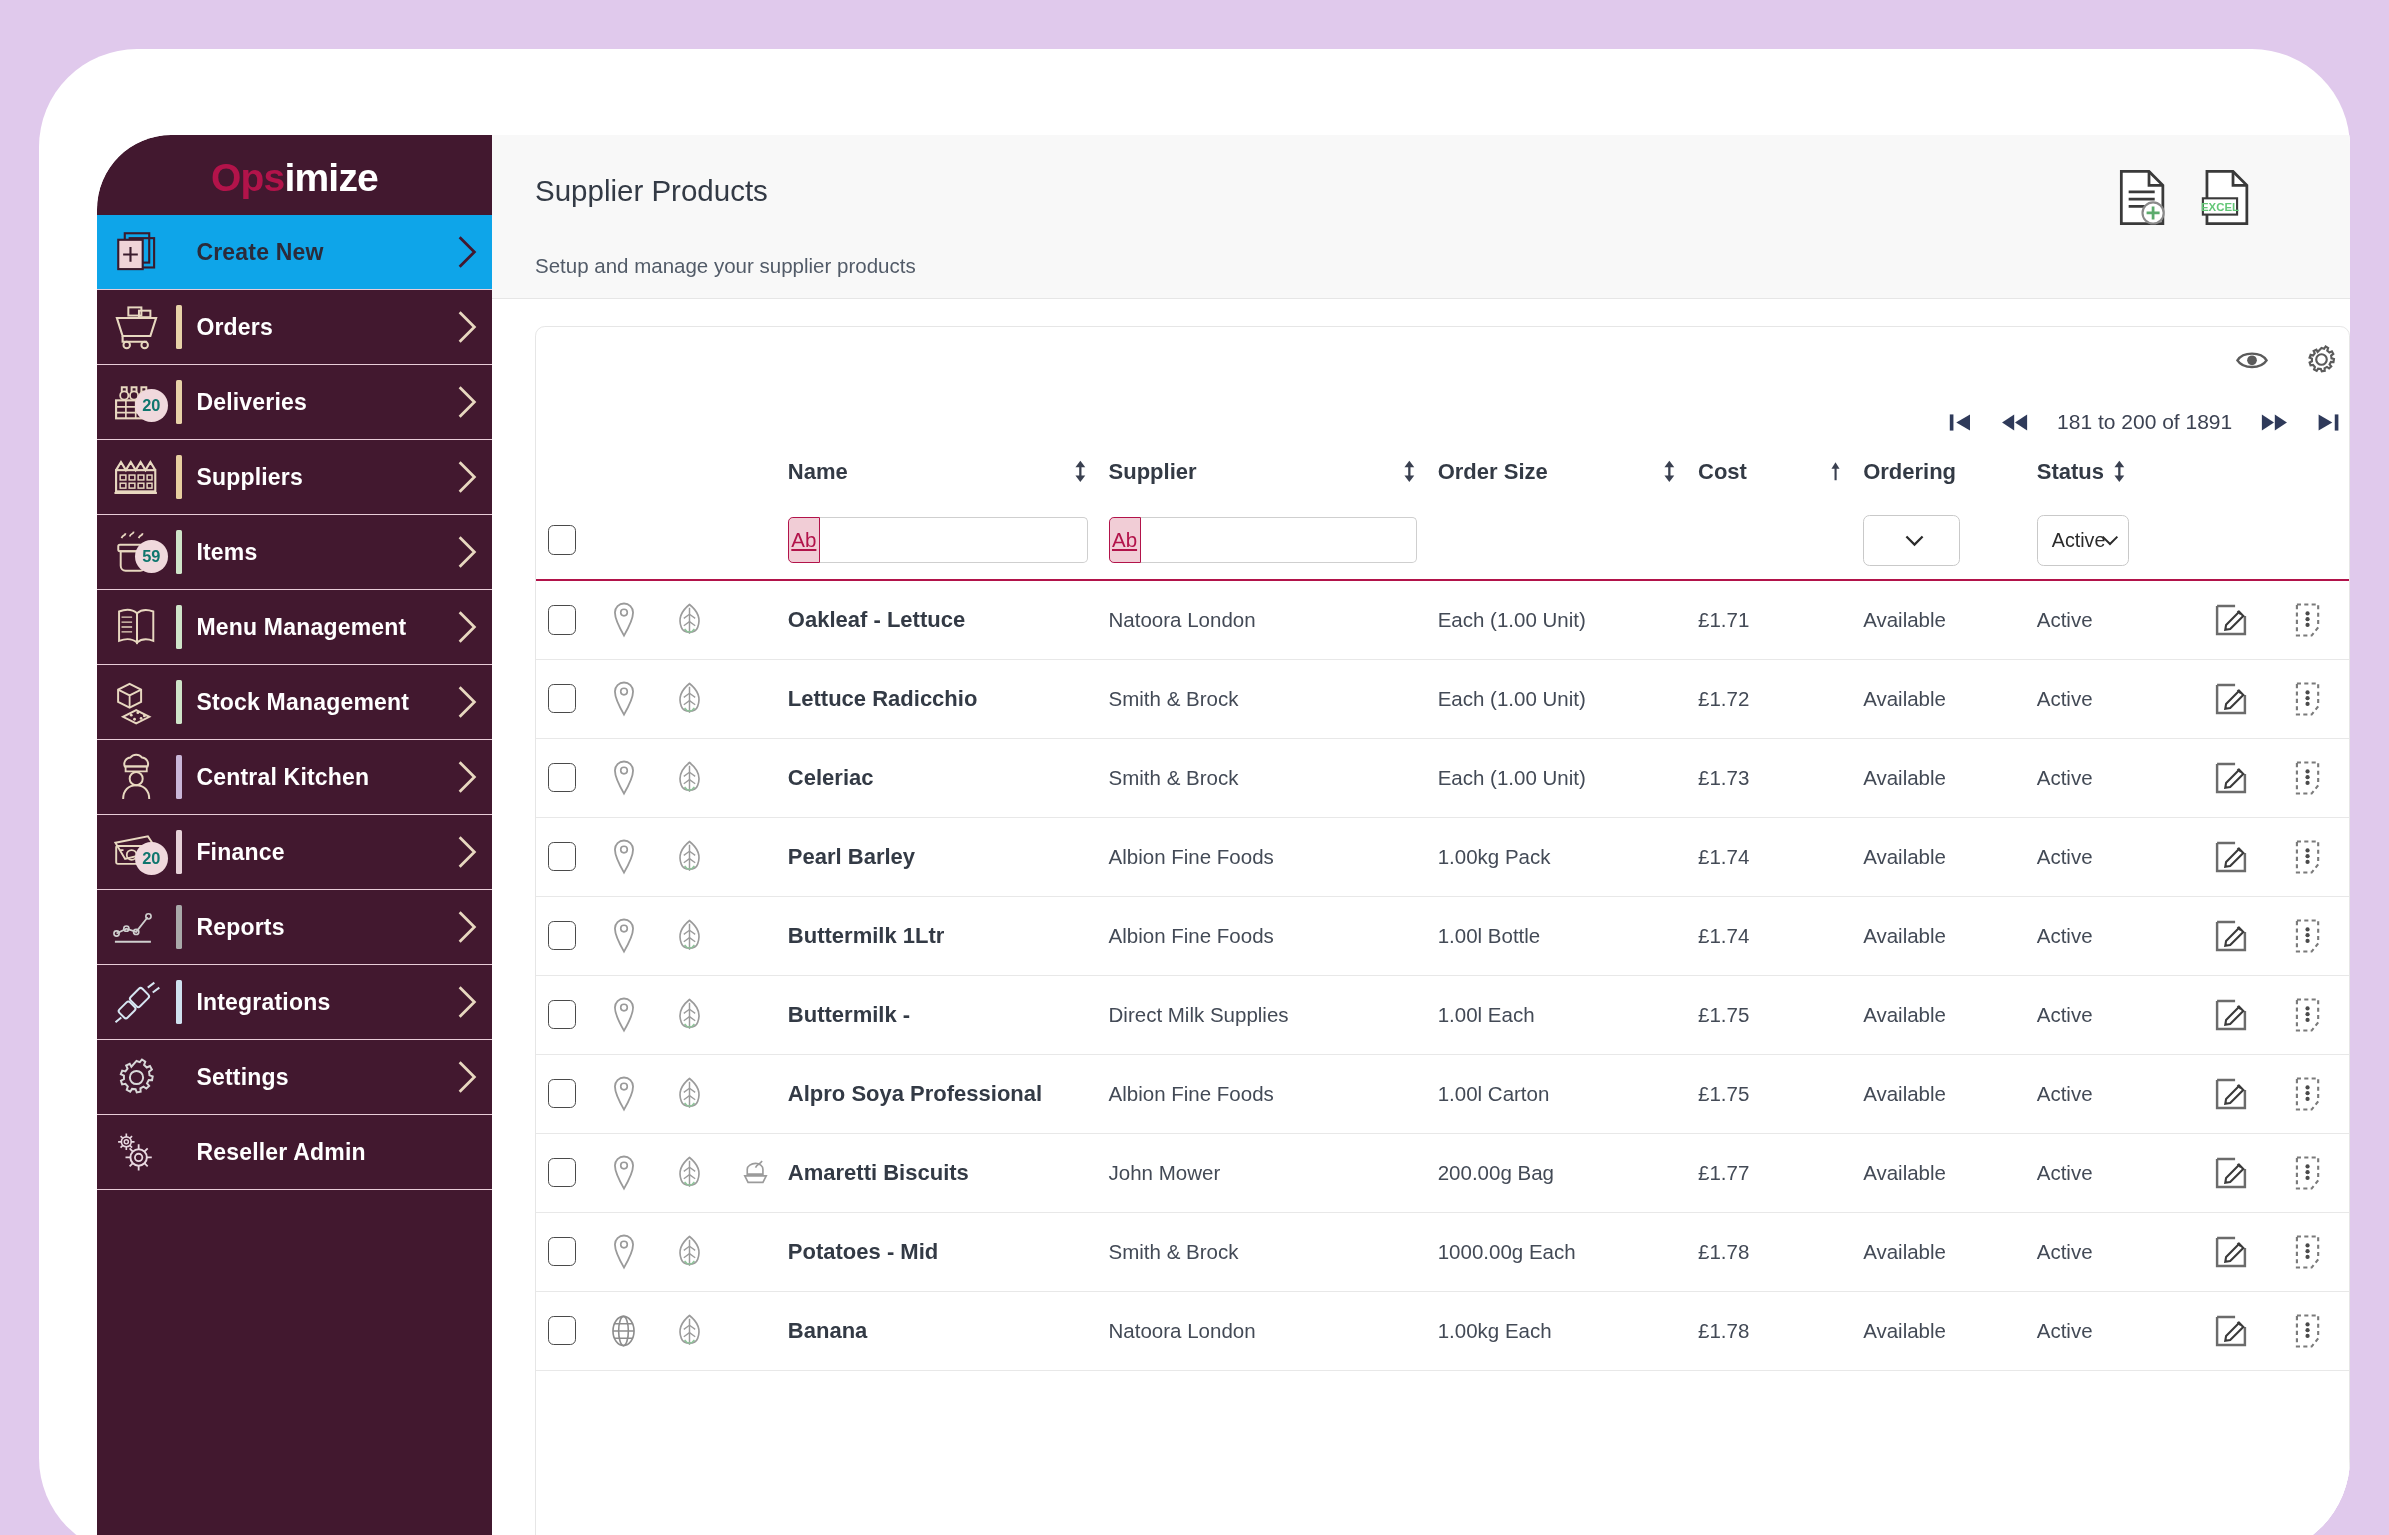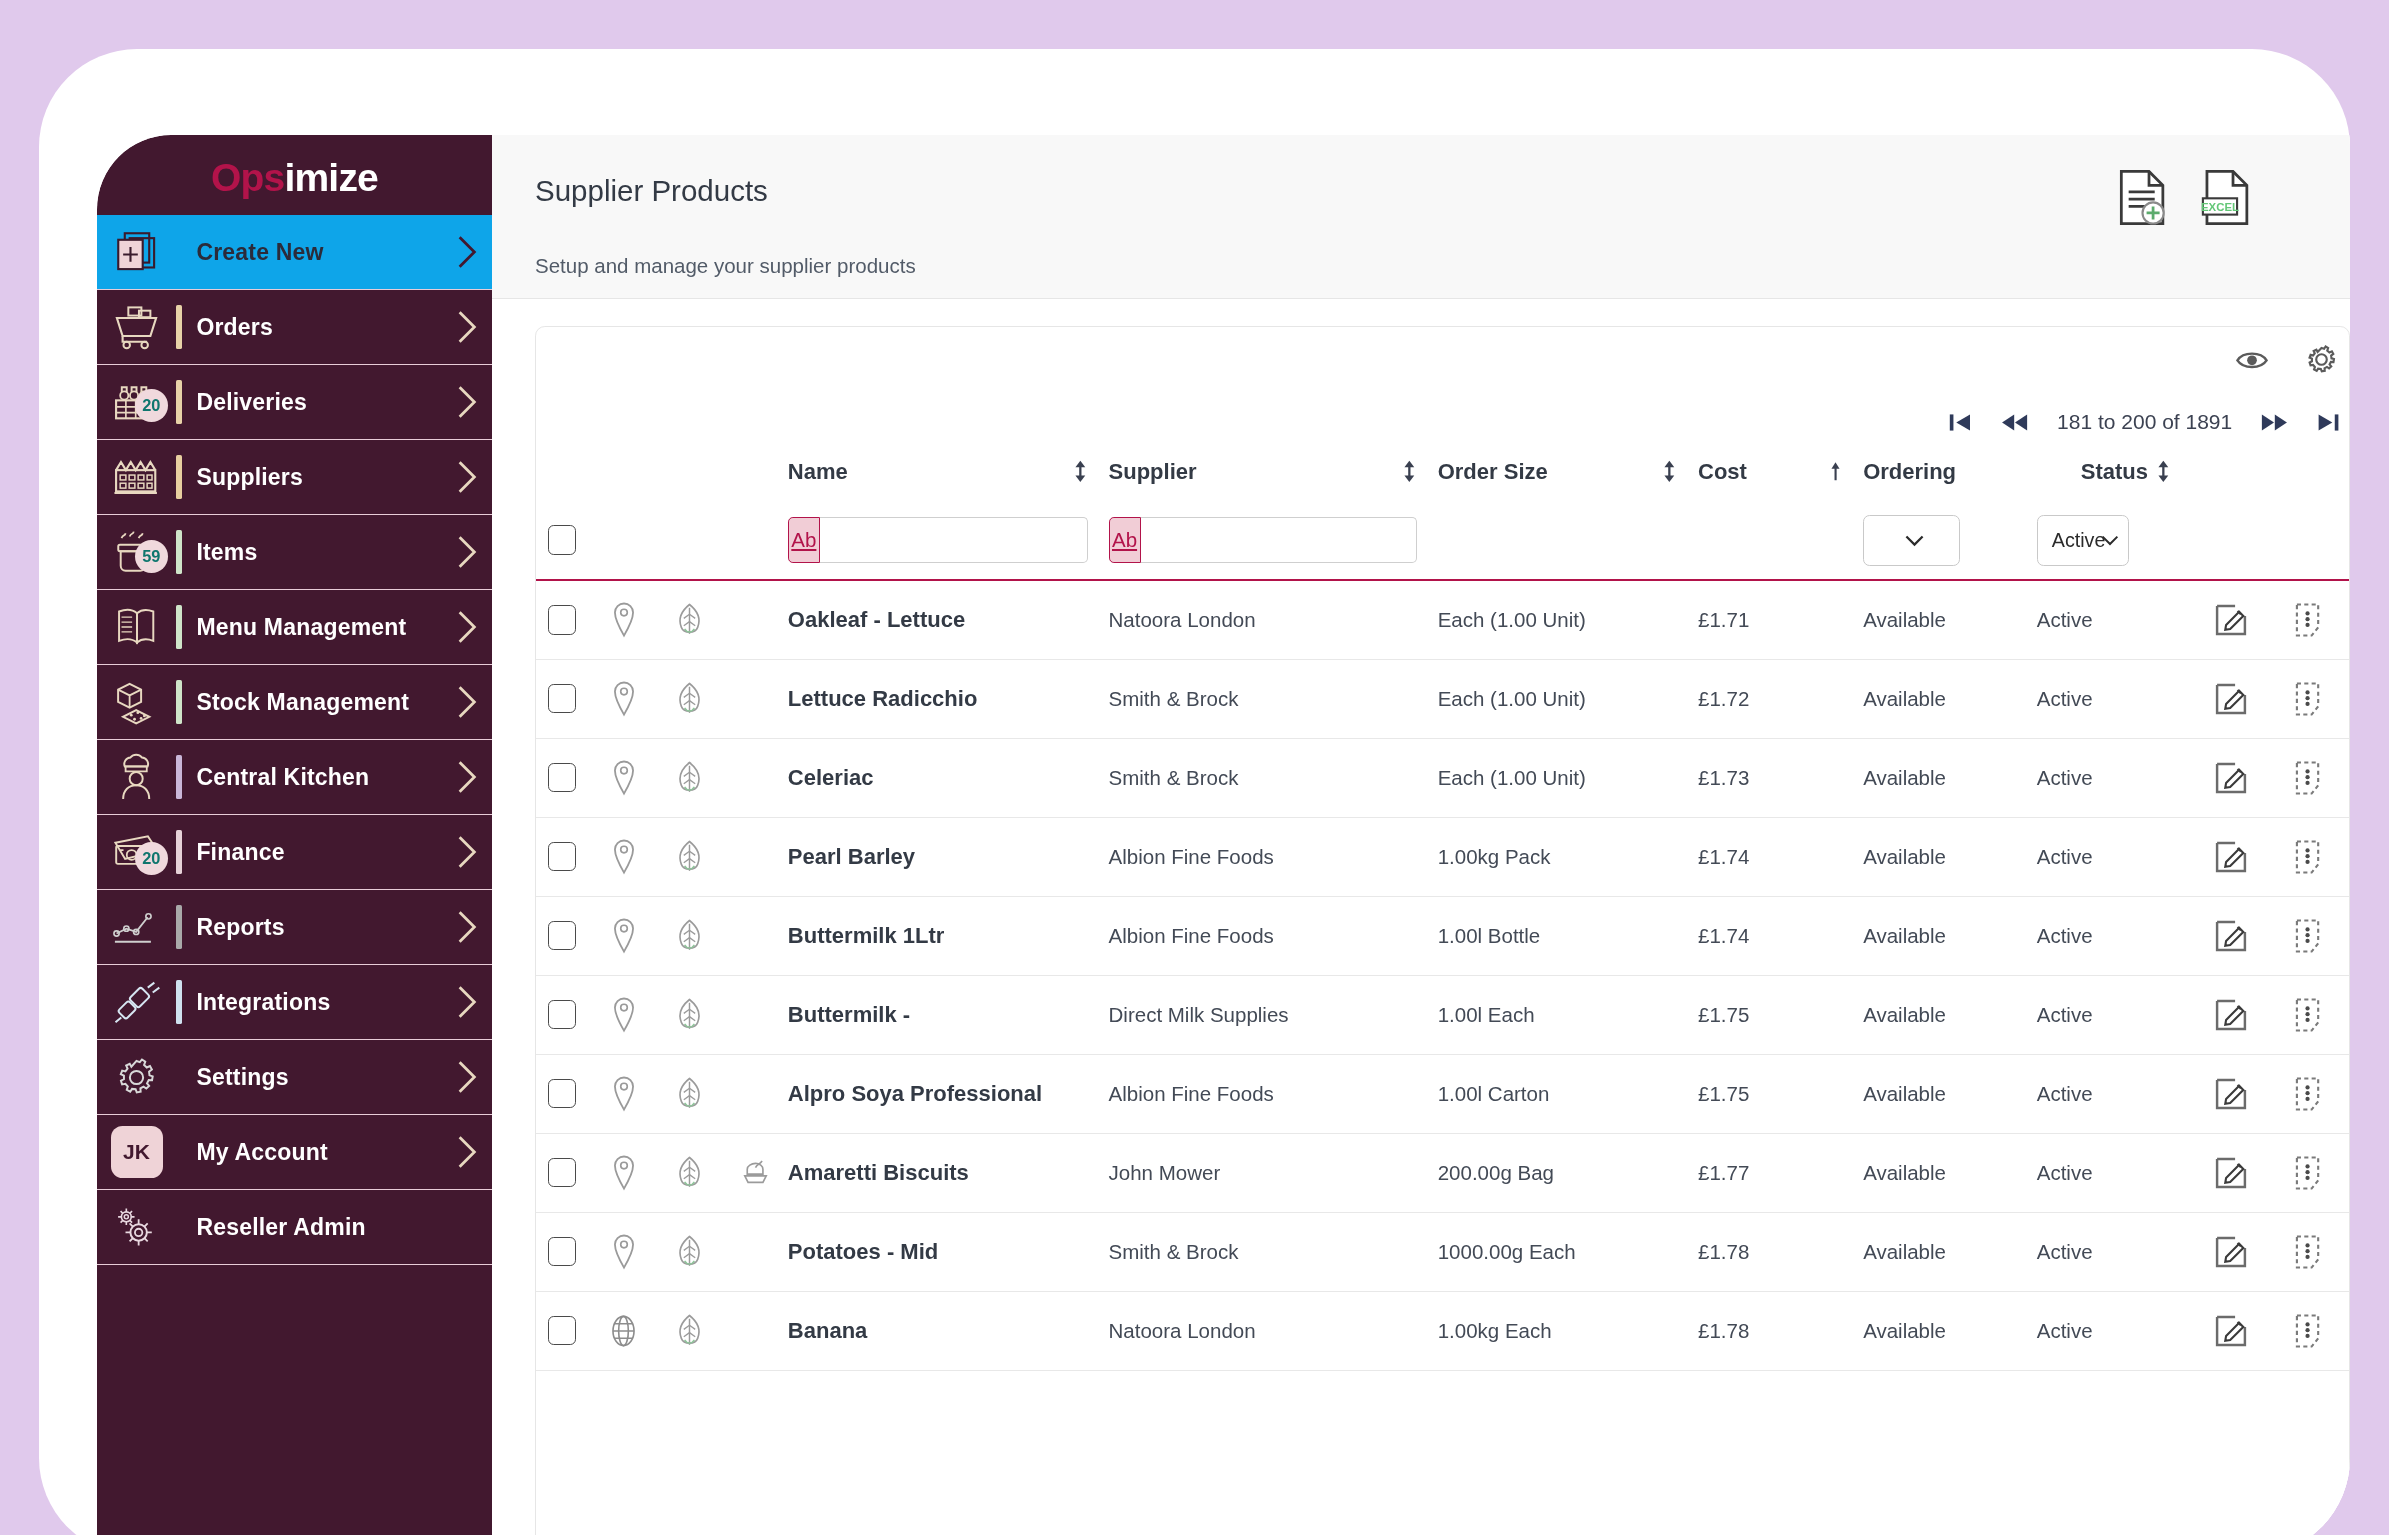--- a/index.html
+++ b/index.html
@@ -142,21 +142,21 @@
   .c-cost   { width: 156px; }
   .c-ord    { width: 164px; }
   .c-stat   { width: 147px; }
   .c-act1   { width: 74px; }
   .c-act2   { width: 74px; }
 
   th.hdr { height: 59px; padding: 0; }
   .hdr-inner { display: flex; align-items: center; }
   .hdr-text { font-size: 22px; font-weight: bold; color: #333a45; white-space: nowrap; overflow: hidden; }
   .sorticon { margin-left: auto; padding-right: 21px; display:flex; align-items:center; cursor: pointer; }
-  th.hdr.stat .hdr-inner { gap: 6px; margin-left: 44px; }
+  th.hdr.stat .hdr-inner { gap: 6px; }
   th.hdr.stat .sorticon { margin-left: 1.6px; padding-right: 0; }
 
   tr.filter-row td { height: 79px; padding: 0; border-bottom: 2.5px solid #b2134a; }
   .filt-wrap { display: flex; align-items: center; }
   .ab-btn {
     width: 32px; height: 46px; flex: none;
     background: #f1cdd6; border: 1.6px solid #b2134a;
     border-radius: 4.9px 0 0 4.9px;
     color: #b2134a; font-size: 20.5px;
     display: flex; align-items: center; justify-content: center;
@@ -414,32 +414,20 @@
           </div>
           <div class="nav-item">
             <div class="nav-icon">
               <svg width="43" height="43" viewBox="0 0 52 52">
                 <path d="M26 6 l4 1.4 2.6-3.2 4 2.6-1.4 4.1 3.2 3 3.9-1.8 2.3 4.3-3.4 2.6.5 4.4 3.9 1.2-.8 4.8-4-.3-2.1 3.9 2.6 3.1-3.4 3.3-3.4-2.4-3.8 2.1.3 4-4.7.9-1.4-3.8-4.3-.4-2.2 3.4-4.2-2.4 1.3-3.9-2.9-3.3-4 .8-1.4-4.6 3.6-1.8v-4.3l-3.8-1.6 1.7-4.4 3.9 1 2.6-3.4-1.7-3.8 4.3-2 2 3.5z" fill="none" stroke="#d8d8d8" stroke-width="2.4"></path>
                 <circle cx="26" cy="26" r="8" fill="none" stroke="#d8d8d8" stroke-width="2.4"></circle>
               </svg>
             </div>
             <div class="accent none"></div>
             <div class="nav-label">Settings</div>
-            <div class="chev">
-              <svg width="28" height="36" viewBox="0 0 34 44">
-                <path d="M8 4 L26 22 L8 40" fill="none" stroke="#e8d8c0" stroke-width="3.4"></path>
-              </svg>
-            </div>
-          </div>
-          <div class="nav-item">
-            <div class="nav-icon">
-              <div class="avatar">JK</div>
-            </div>
-            <div class="accent none"></div>
-            <div class="nav-label">My Account</div>
             <div class="chev">
               <svg width="28" height="36" viewBox="0 0 34 44">
                 <path d="M8 4 L26 22 L8 40" fill="none" stroke="#e8d8c0" stroke-width="3.4"></path>
               </svg>
             </div>
           </div>
           <div class="nav-item">
             <div class="nav-icon">
               <svg width="46" height="43" viewBox="0 0 56 52">
                 <circle cx="15" cy="13" r="6" fill="none" stroke="#e8d8e0" stroke-width="2"></circle>

